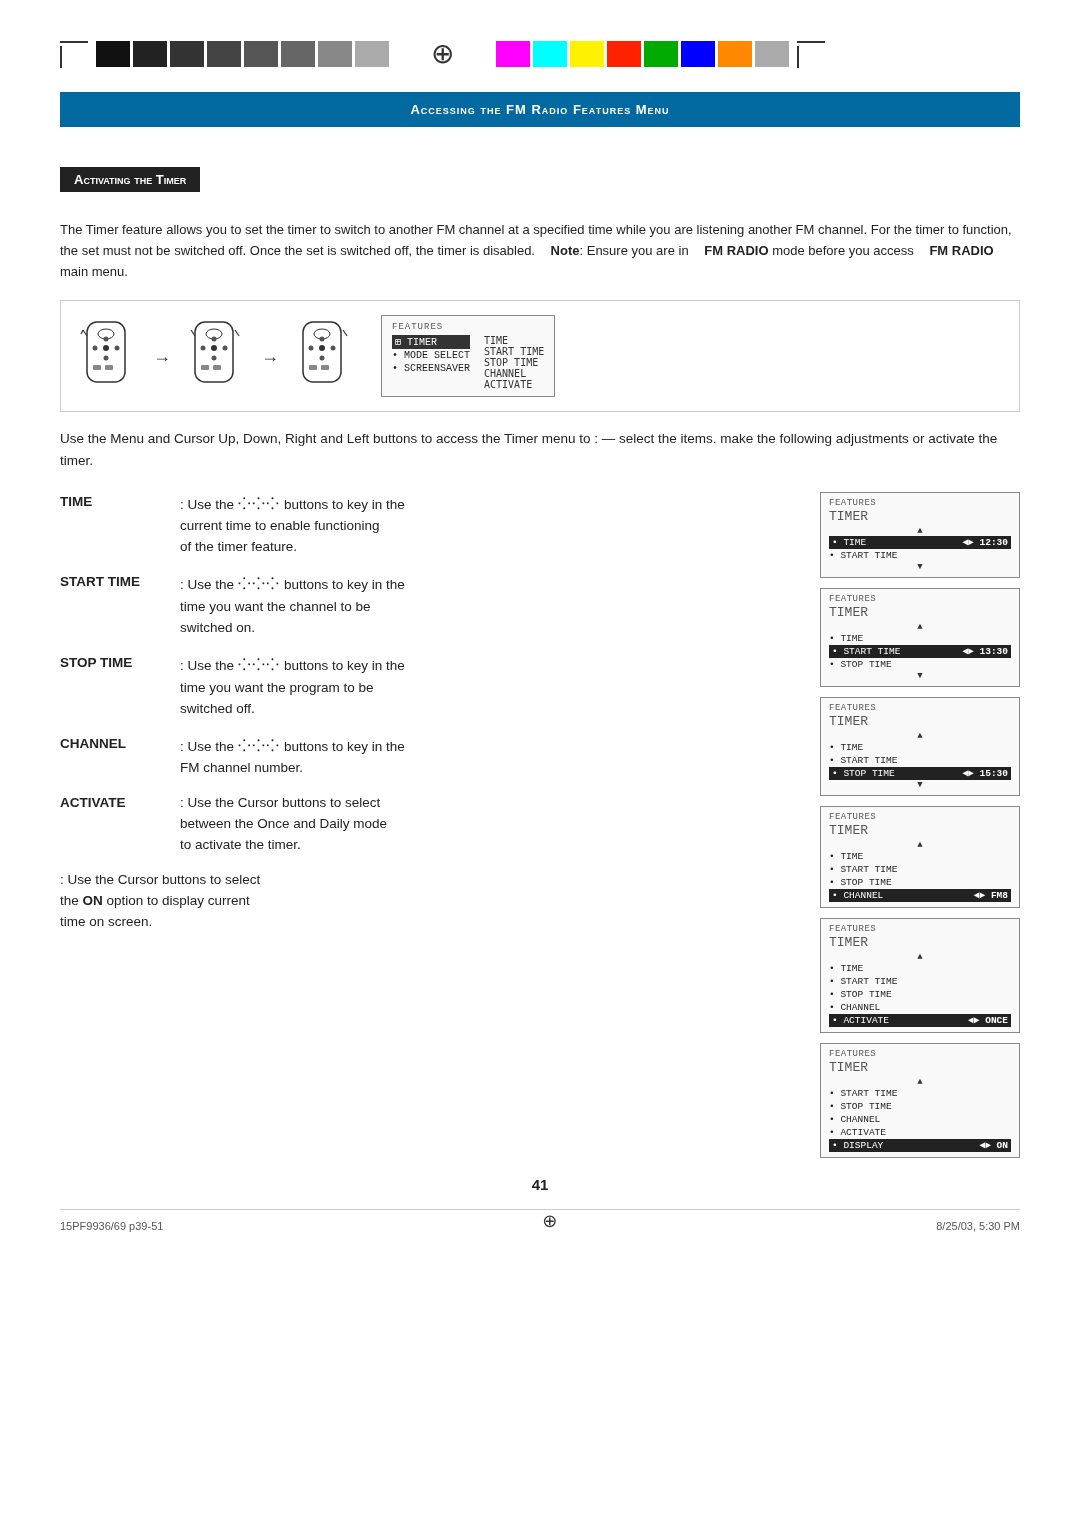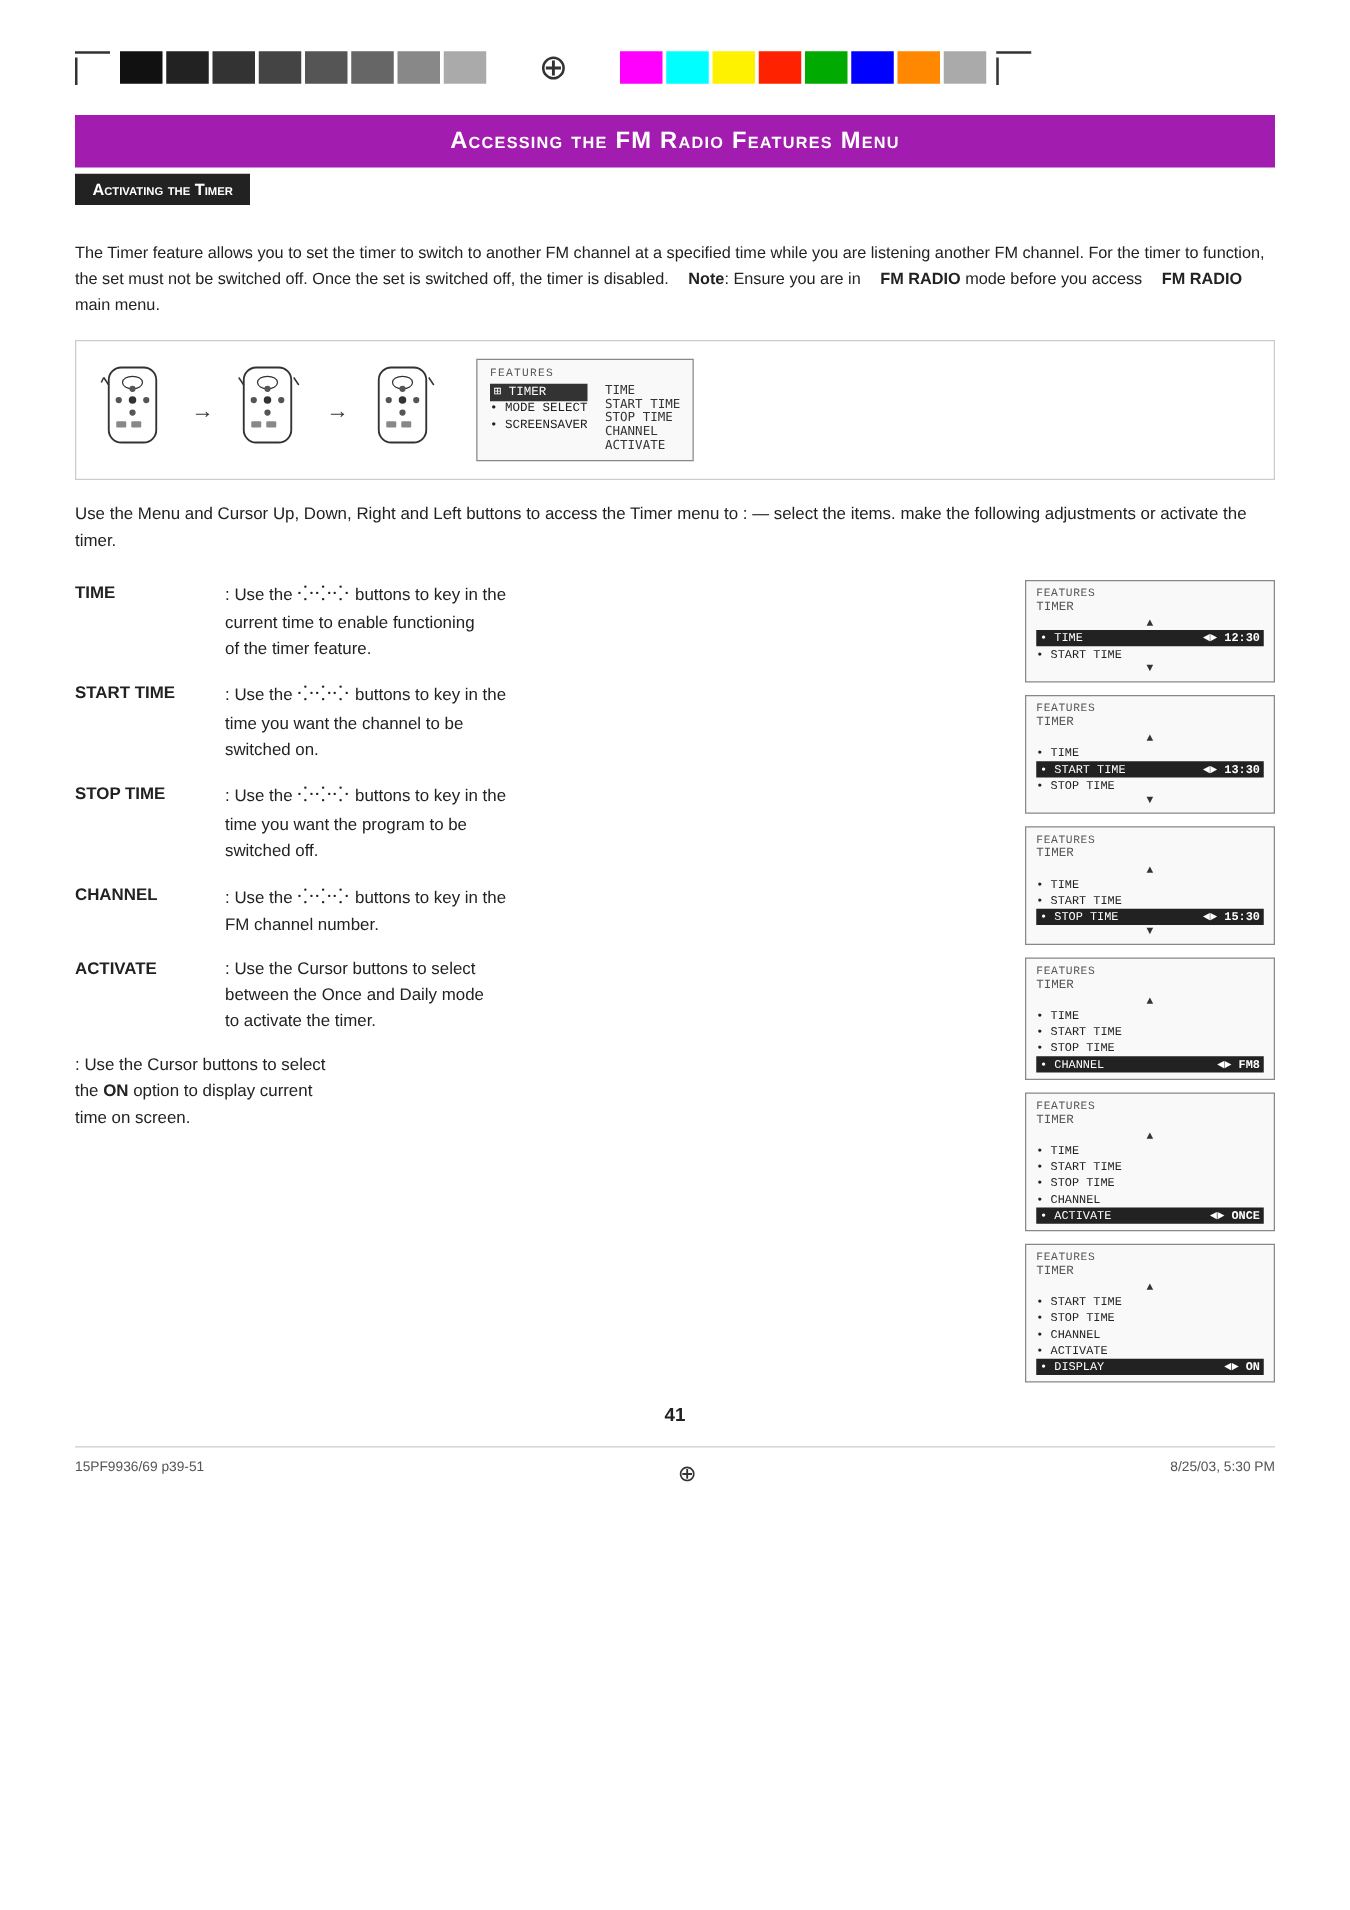--- a/index.html
+++ b/index.html
@@ -17,28 +17,28 @@
     .page-outer {
       width: 1080px;
       height: 1528px;
       background: #fff;
       position: relative;
       padding: 40px 60px;
     }
 
     
     .page-title-box {
-      background: #a21caf;
+      background: #0369a1;
       color: #fff;
       text-align: center;
       padding: 10px 30px;
-      font-size: 19px;
+      font-size: 13px;
       font-weight: bold;
       letter-spacing: 1px;
-      margin-bottom: 5px;
+      margin-bottom: 40px;
       font-variant: small-caps;
     }
 
     
     .section-heading {
       background: #222;
       color: #fff;
       display: inline-block;
       padding: 5px 14px;
       font-size: 13px;
@@ -154,21 +154,21 @@
       font-family: 'Courier New', monospace;
       background: #f9f9f9;
     }
     .screen-box .stitle {
       font-size: 9px;
       color: #555;
       letter-spacing: 0.5px;
       margin-bottom: 1px;
     }
     .screen-box .stimer {
-      font-size: 10px;
+      font-size: 13px;
       color: #555;
       margin-bottom: 2px;
     }
     .screen-box .srow {
       display: flex;
       justify-content: space-between;
       font-size: 9.5px;
       padding: 1px 0;
     }
     .screen-box .srow.active {
@@ -195,26 +195,25 @@
       text-align: center;
       font-size: 15px;
       font-weight: bold;
       margin: 18px 0 10px 0;
     }
 
     
     .footer {
       display: flex;
       justify-content: space-between;
-      align-items: flex-start;
+      align-items: flex-end;
       font-size: 11px;
       color: #555;
       margin-top: 16px;
       border-top: 1px solid #ccc;
-      padding-top: 10px;
     }
 
     
     .top-row {
       display: flex;
       align-items: center;
       margin-bottom: 24px;
       gap: 0;
     }
   </style>

